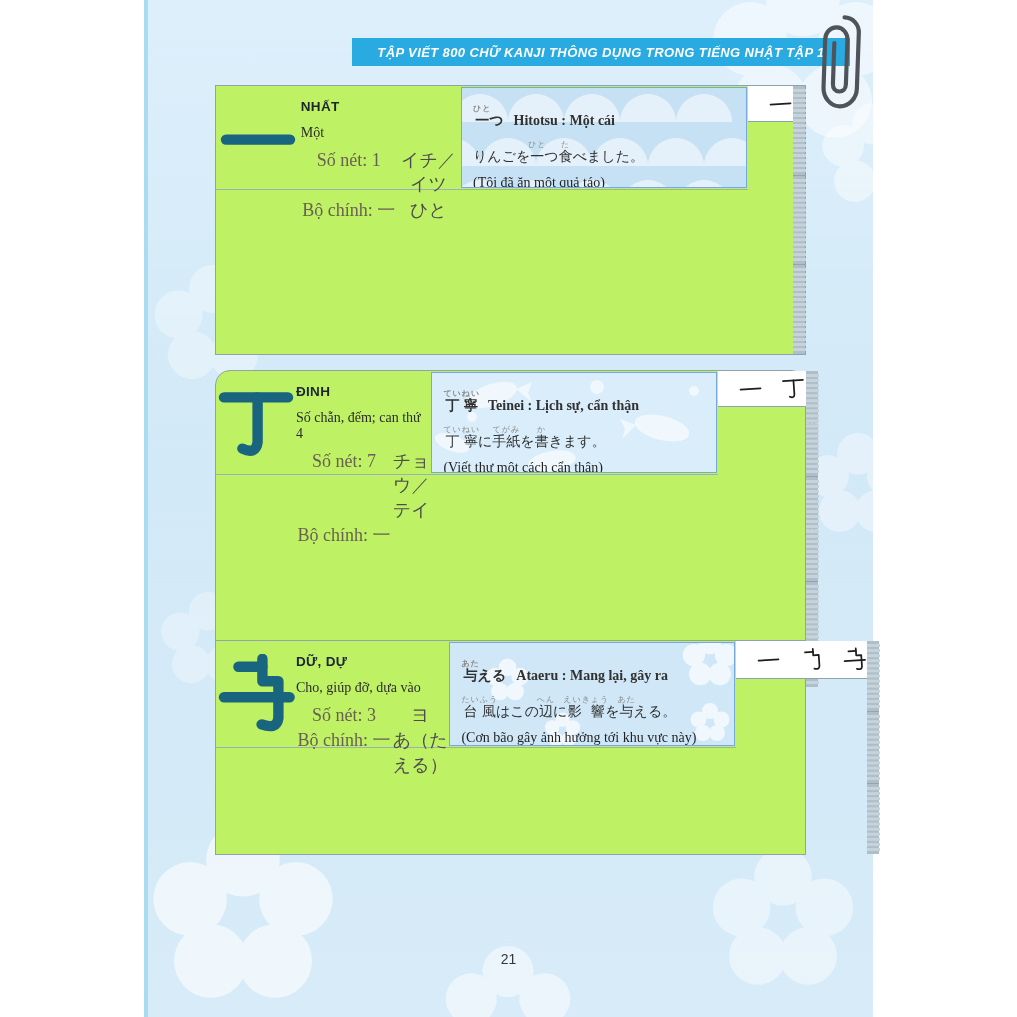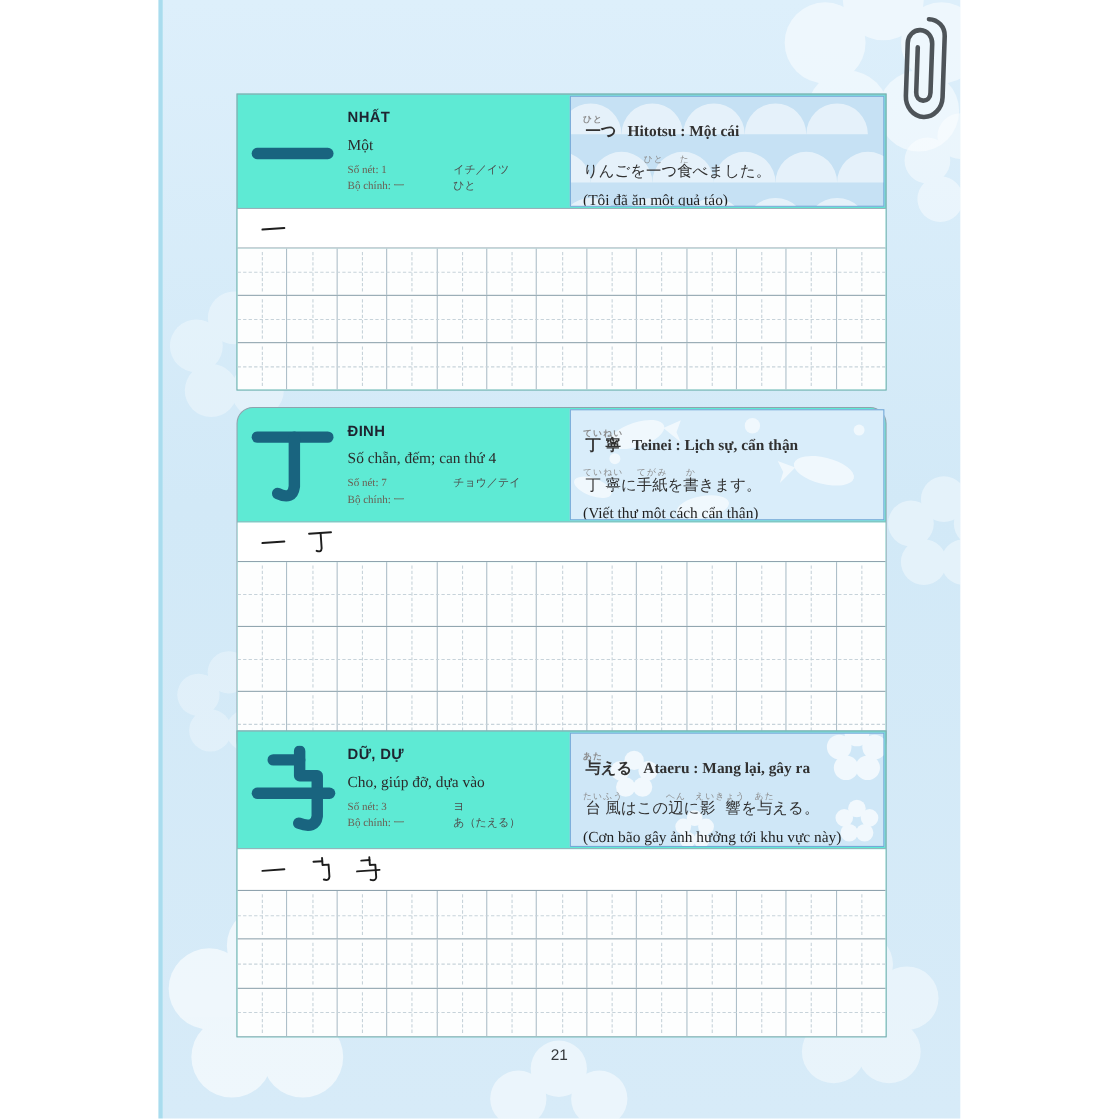--- a/index.html
+++ b/index.html
@@ -16,38 +16,38 @@
 
   
   .header-bar { position:absolute; left:352px; top:38px; width:498px; height:28px;
                 background:#29abe2; display:flex; align-items:center; justify-content:center; z-index:3; }
   .header-bar span { color:#ffffff; font-family:"Liberation Sans","DejaVu Sans",sans-serif;
                      font-weight:bold; font-style:italic; font-size:13px; letter-spacing:.4px; white-space:nowrap; }
 
   .paperclip { position:absolute; left:812px; top:10px; z-index:4; transform:rotate(2deg); }
 
   
-  .card { position:absolute; left:215px; width:591px; background:#5eead4;
-          border:1px solid #8fa3ae; display:flex; flex-direction:column; z-index:2; }
+  .card { position:absolute; left:215px; width:591px; background:#bef264;
+          border:1px solid #8fa3ae; display:flex; flex-direction:row; z-index:2; }
   .card-1 { top:85px;  height:270px; }
   .card-2 { top:370px; height:318px;border-radius:15px; }
-  .card-3 { top:664px; height:279px; }
+  .card-3 { top:640px; height:215px; }
 
   .card-header { display:flex; border-bottom:1px solid #9ab0ba; }
   .card-1 .card-header, .card-2 .card-header { height:104px; }
   .card-3 .card-header { height:107px; }
 
   .info { flex:1; display:flex; min-width:0; }
   .kanji-box { width:100px; display:flex; align-items:center; justify-content:center; }
   .info-text { padding-top:13px; }
   .entry-name { font-family:"Liberation Sans","DejaVu Sans",sans-serif; font-weight:bold;
                 font-size:13.5px; color:#1e2430; letter-spacing:.3px; }
   .entry-meaning { font-size:14px; color:#2b2b2b; margin-top:11px; }
   .details { margin-top:7px; display:grid; grid-template-columns:96px auto; row-gap:1px;
-             font-size:10px; color:#6a6054; line-height:1.35; }
+             font-size:18px; color:#6a6054; line-height:1.35;text-align:center; }
   .reading { color:#4d4d4d; }
 
   .example { width:286px; margin:1px; border:1px solid #74a9d8; position:relative; overflow:hidden; }
   .ex-waves  { background:#c6e1f4; }
   .ex-koi    { background:#d9edfa; }
   .ex-sakura { background:#cfe7f7; }
   .ex-deco { position:absolute; inset:0; }
   .ex-inner { position:relative; padding:8px 11px 6px 11px; z-index:1; }
   .ex-line { font-size:14px; color:#313131; line-height:1.25; white-space:nowrap; }
   .ex-line1 { margin-top:8px;font-weight:bold; }
@@ -150,20 +150,23 @@
         <g fill="#ffffff">
           <circle cx="50" cy="26" r="16"></circle>
           <circle cx="73" cy="43" r="16"></circle>
           <circle cx="64" cy="70" r="16"></circle>
           <circle cx="36" cy="70" r="16"></circle>
           <circle cx="27" cy="43" r="16"></circle>
         </g>
       </svg>
   </div>
 
+  <div class="header-bar">
+    <span>TẬP VIẾT 800 CHỮ KANJI THÔNG DỤNG TRONG TIẾNG NHẬT TẬP 1</span>
+  </div>
 
   <svg class="paperclip" width="62" height="102" viewBox="0 0 60 110">
     <path d="M30,8 C39,8 46,15 46,24 V84 C46,95 38,104 28,104 C18,104 10,95 10,84 V32 C10,25 15,19 22,19 C29,19 34,25 34,32 V80 C34,85 31,88 27,88 C23,88 20,85 20,80 V36" fill="none" stroke="#4e5459" stroke-width="4.5" stroke-linecap="round"></path>
   </svg>
 
   <div class="card card-1">
     <div class="card-header">
       <div class="info">
         <div class="kanji-box">
             <svg viewBox="0 0 100 100" width="80" height="80">

